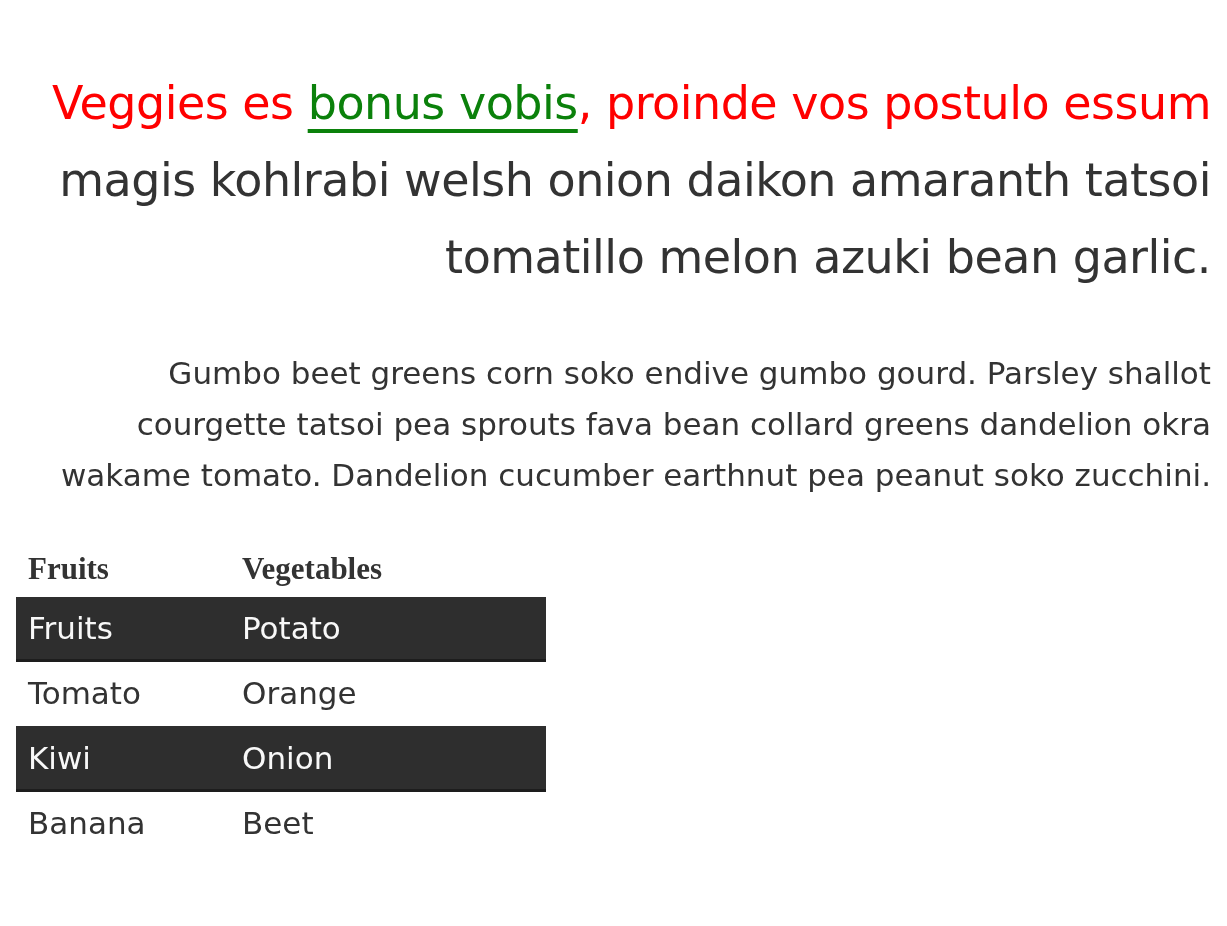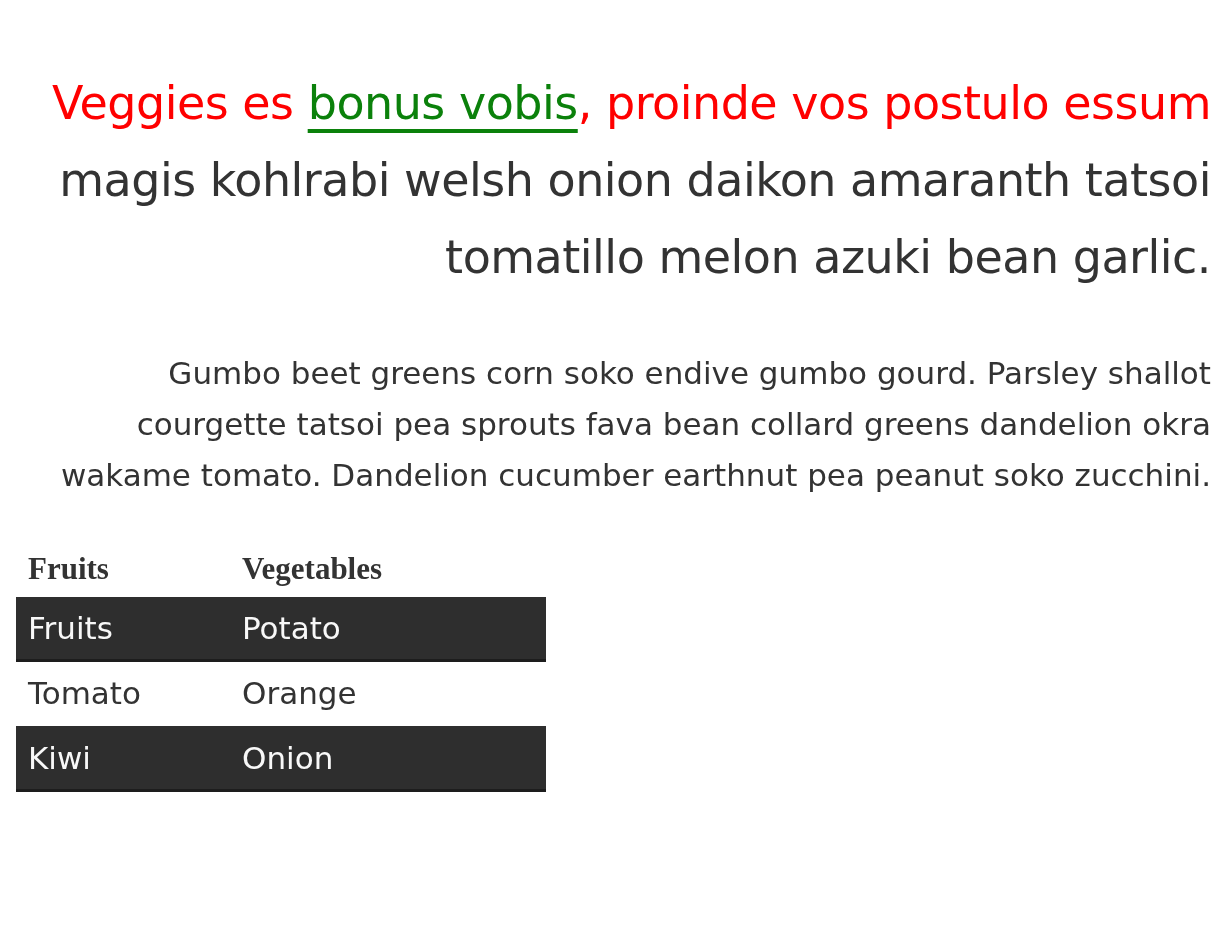--- a/index.html
+++ b/index.html
@@ -99,14 +99,18 @@
       <td>Potato</td>
     </tr>
     <tr>
       <td>Tomato</td>
       <td>Orange</td>
     </tr>
     <tr>
       <td>Kiwi</td>
       <td>Onion</td>
     </tr>
+    <tr>
+      <td>Banana</td>
+      <td>Beet</td>
+    </tr>
   </tbody>
 </table>
 
 </body></html>

